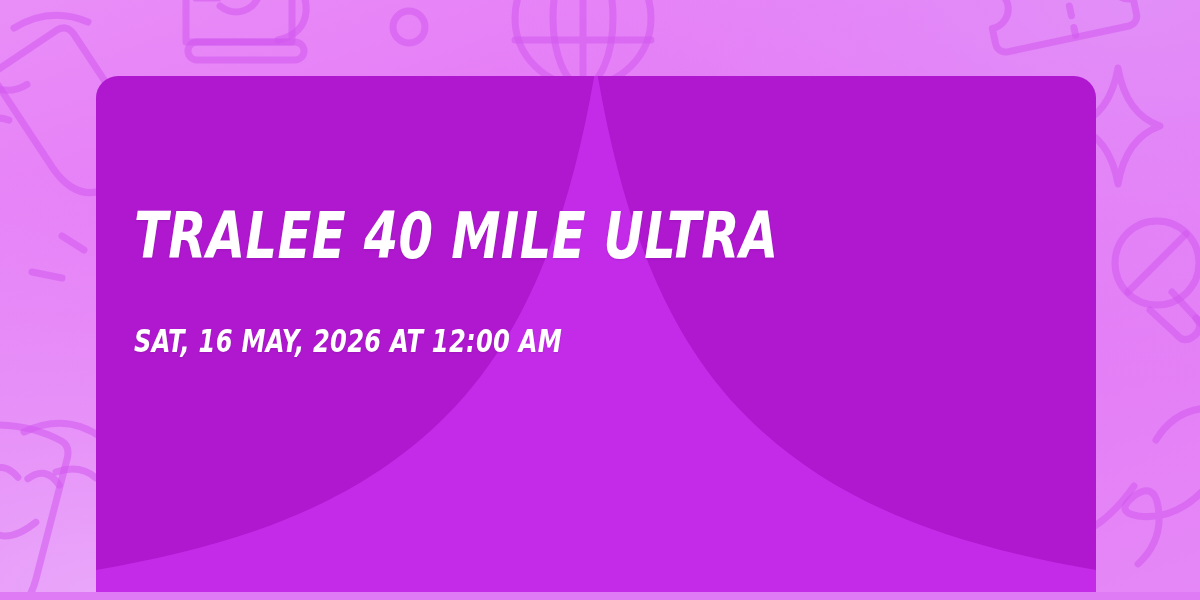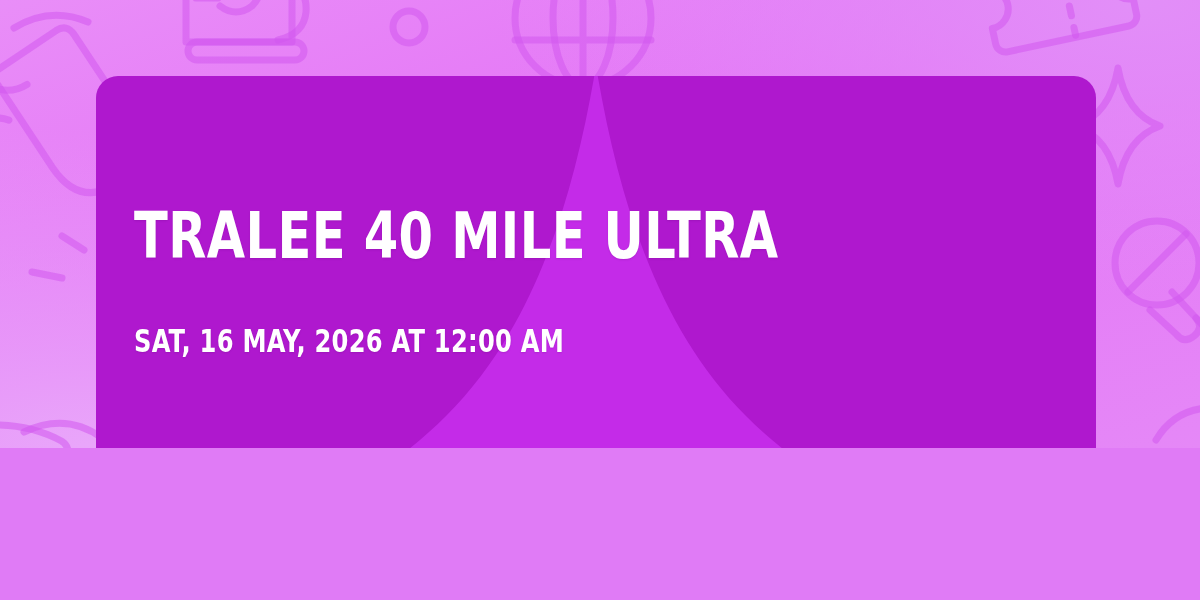--- a/index.html
+++ b/index.html
@@ -10,26 +10,27 @@
     overflow: hidden;
   }
   body {
     font-family: "Liberation Sans", sans-serif;
     background: #e07bf6;
   }
 
   #banner {
     position: relative;
     width: 1200px;
-    height: 448px;
+    height: 592px;
     overflow: hidden;
     background:
       radial-gradient(120% 130% at 8% 100%, #e9a6fa 0%, rgba(233,166,250,0) 55%),
       radial-gradient(90% 110% at 95% 0%, #e28ff8 0%, rgba(226,143,248,0) 60%),
       linear-gradient(160deg, #e98ef8 0%, #e473f6 45%, #e588f7 100%);
+    font-style: italic;
   }
 
   
   #bg-pattern {
     position: absolute;
     inset: 0;
     width: 1200px;
     height: 600px;
     pointer-events: none;
   }

